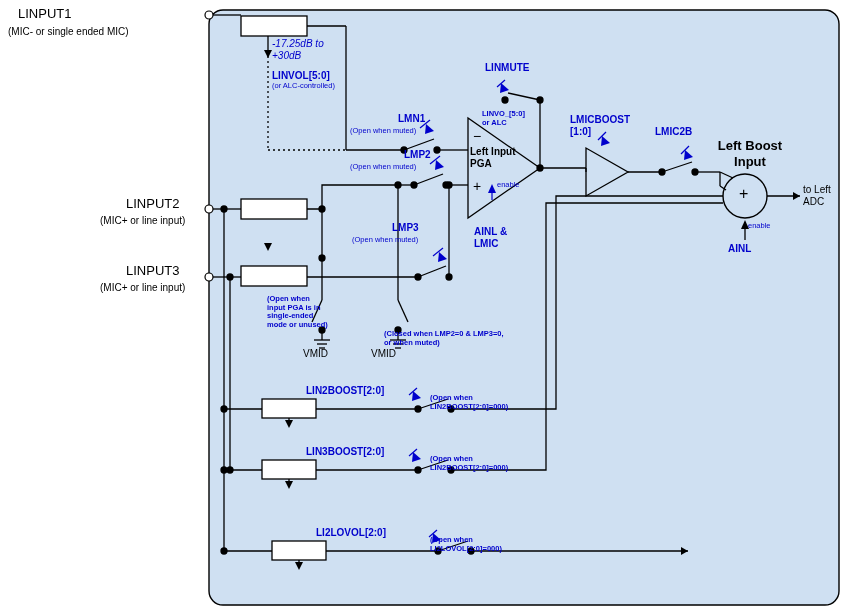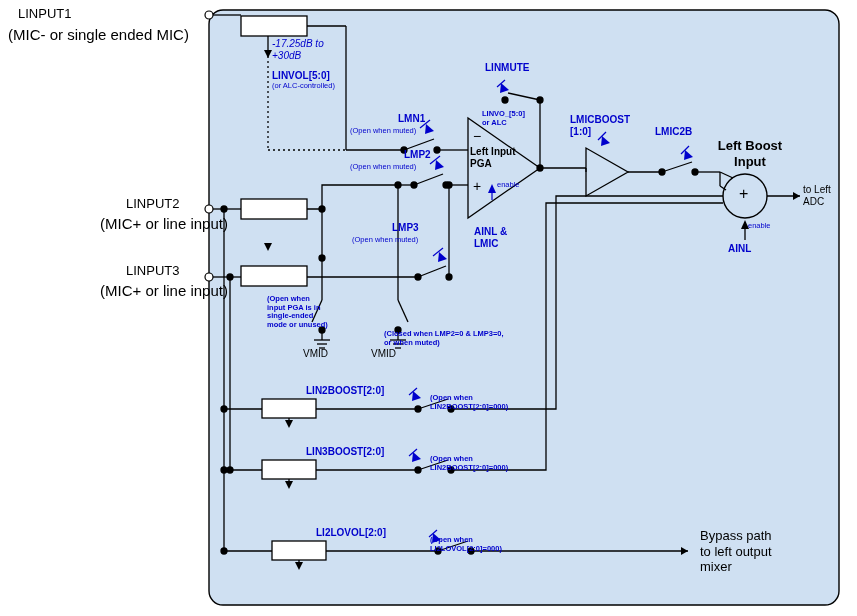--- a/index.html
+++ b/index.html
@@ -4,21 +4,21 @@
 <style>
   html,body{margin:0;padding:0;background:#ffffff;}
   body{width:857px;height:616px;font-family:"Liberation Sans",sans-serif;}
   #root{position:relative;width:857px;height:616px;overflow:hidden;}
   .abs{position:absolute;}
   .lbl{color:#000;font-size:12px;line-height:1.15;white-space:pre;}
   .blue{color:#0000CC;}
   .blue-b{color:#0000CC;font-weight:bold;}
   .tiny{font-size:7.5px;line-height:1.15;}
   .small{font-size:10px;line-height:1.15;}
-  .med{font-size:15px;line-height:1.15;}
+  .med{font-size:10px;line-height:1.15;}
   .big{font-size:13px;line-height:1.2;}
   .ital{font-style:italic;}
   .ctr{text-align:center;}
   .bold{font-weight:bold;}
   svg{position:absolute;left:0;top:0;}
 </style>
 </head>
 <body>
 
 <div id="root">
@@ -260,17 +260,14 @@
 LIN2BOOST[2:0]=000)</span></div>
 
   <div class="abs lbl small blue-b" style="left:306px;top:446px;"><span>LIN3BOOST[2:0]</span></div>
   <div class="abs lbl tiny blue-b" style="left:430px;top:455px;"><span>(Open when
 LIN2BOOST[2:0]=000)</span></div>
 
   <div class="abs lbl small blue-b" style="left:316px;top:527px;"><span>LI2LOVOL[2:0]</span></div>
   <div class="abs lbl tiny blue-b" style="left:430px;top:536px;"><span>(Open when
 LI2LOVOL[2:0]=000)</span></div>
 
-  <div class="abs lbl big" style="left:700px;top:528px;"><span>Bypass path
-to left output
-mixer</span></div>
 
 </div>
 
 </body></html>

